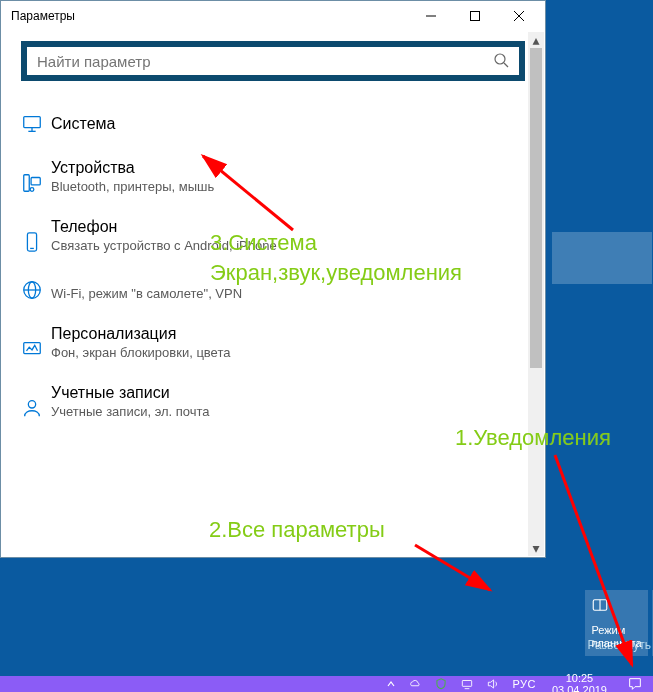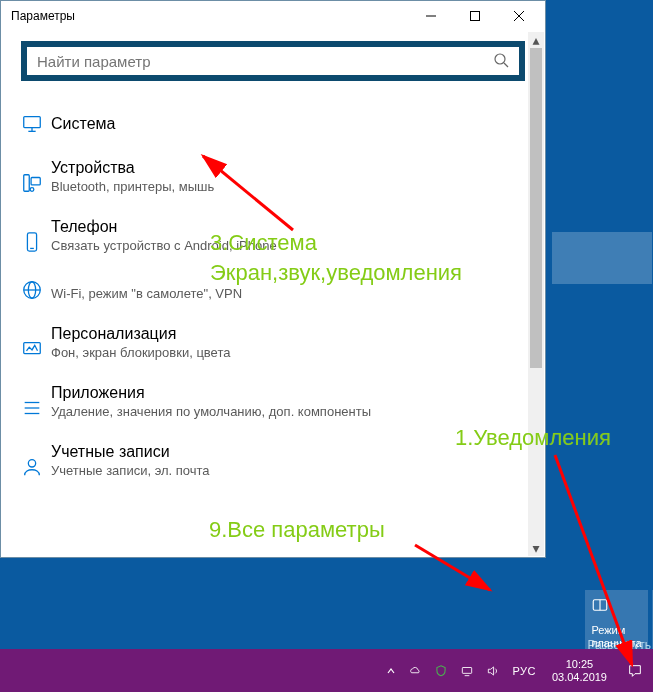--- a/index.html
+++ b/index.html
@@ -110,22 +110,22 @@
     flex-direction: column;
     justify-content: space-between;
   }
   .tile .ticon { height: 20px; }
   .tile .tlabel { line-height: 1.2; }
 
   
   .taskbar {
     position: absolute;
     left: 0; right: 0; bottom: 0;
-    height: 43px;
-    background: #701a75;
+    height: 16px;
+    background: #8b5cf6;
     display: flex;
     align-items: center;
     justify-content: flex-end;
     color: #fff;
     font-size: 11px;
     padding: 0 4px;
   }
   .tray { display: flex; align-items: center; gap: 8px; }
   .tray .ti { display: flex; align-items: center; justify-content: center; height: 32px; padding: 0 2px; color: #fff; }
   .tray .lang { font-size: 11px; letter-spacing: 0.5px; }
@@ -256,33 +256,20 @@
             <rect x="3" y="5" width="18" height="12" rx="1"></rect>
             <path d="M6 14 l3 -4 l3 3 l3 -5 l3 6"></path>
           </svg>
       </div>
       <div class="txt">
         <div class="ttl">Персонализация</div>
         <div class="sub">Фон, экран блокировки, цвета</div>
       </div>
     </div>
 
-    <div class="cat">
-      <div class="ic">
-        <svg width="22" height="22" viewBox="0 0 24 24" fill="none" stroke="#0078d7" stroke-width="1.4">
-            <line x1="4" y1="6" x2="20" y2="6"></line>
-            <line x1="4" y1="12" x2="20" y2="12"></line>
-            <line x1="4" y1="18" x2="20" y2="18"></line>
-          </svg>
-      </div>
-      <div class="txt">
-        <div class="ttl">Приложения</div>
-        <div class="sub">Удаление, значения по умолчанию, доп. компоненты</div>
-      </div>
-    </div>
 
     <div class="cat">
       <div class="ic">
         <svg width="22" height="22" viewBox="0 0 24 24" fill="none" stroke="#0078d7" stroke-width="1.4">
             <circle cx="12" cy="8" r="4"></circle>
             <path d="M4 21 c0-4 4-6 8-6 s8 2 8 6"></path>
           </svg>
       </div>
       <div class="txt">
         <div class="ttl">Учетные записи</div>
@@ -358,21 +345,21 @@
     </div>
     <div class="notif-btn">
       <svg width="16" height="16" viewBox="0 0 24 24" fill="none" stroke="#fff" stroke-width="1.5">
           <path d="M4 4h16v12H12l-4 4v-4H4z"></path>
         </svg>
     </div>
   </div>
 </div>
 
 <div class="anno" style="left:455px; top:423px;">1.Уведомления</div>
-<div class="anno" style="left:209px; top:515px;">9.Все параметры</div>
+<div class="anno" style="left:209px; top:515px;">2.Все параметры</div>
 <div class="anno" style="left:210px; top:228px;">
   <div>3.Система</div>
   <div>Экран,звук,уведомления</div>
 </div>
 
 <svg class="anno-arrow" style="left:540px; top:450px;" width="110" height="230">
   <defs>
       <marker id="ah1" markerWidth="10" markerHeight="10" refX="8" refY="3" orient="auto">
         <path d="M0,0 L9,3 L0,6 z" fill="#ff0000"></path>
       </marker>

